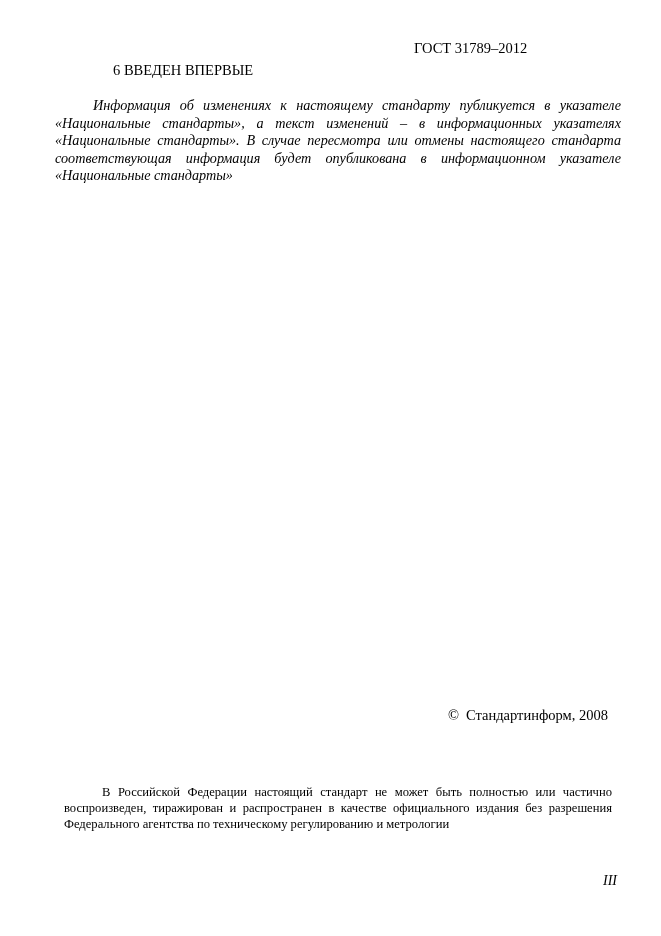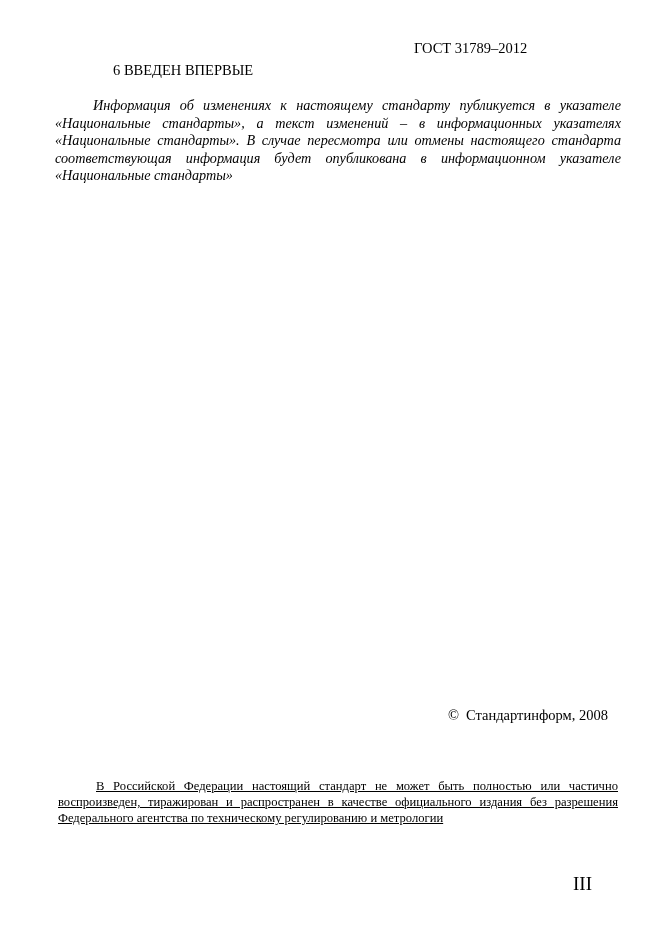--- a/index.html
+++ b/index.html
@@ -14,22 +14,22 @@
       top: 97px; left: 55px; width: 566px;
       font-size: 14.2px; font-style: italic; line-height: 17.6px;
     }
     .info-block p { margin: 0; text-align: justify; text-indent: 38px; }
     .copyright { top: 707px; left: 448px; font-size: 14.5px; white-space: nowrap; }
     .copyright .sym { margin-right: 7px; }
     .legal {
       top: 775px; left: 55px; width: 566px;
       font-size: 12.6px; line-height: 16px;
     }
-    .legal p { margin: 3px; text-align: justify; text-indent: 38px; text-decoration: underline; }
-    .page-num { top: 873px; left: 573px; font-size: 19px; }
+    .legal p { margin: 9px; text-align: justify; text-indent: 38px; }
+    .page-num { top: 873px; left: 603px; font-size: 14px; font-style: italic; }
   </style>
 </head>
 <body>
 
 <div class="abs header-code">ГОСТ 31789–2012</div>
 
 <div class="abs item-title">6 ВВЕДЕН ВПЕРВЫЕ</div>
 
 <div class="abs info-block">
   <p>Информация об изменениях к настоящему стандарту публикуется в указателе «Национальные стандарты», а текст изменений – в информационных указателях «Национальные стандарты». В случае пересмотра или отмены настоящего стандарта соответствующая информация будет опубликована в информационном указателе «Национальные стандарты»</p>

